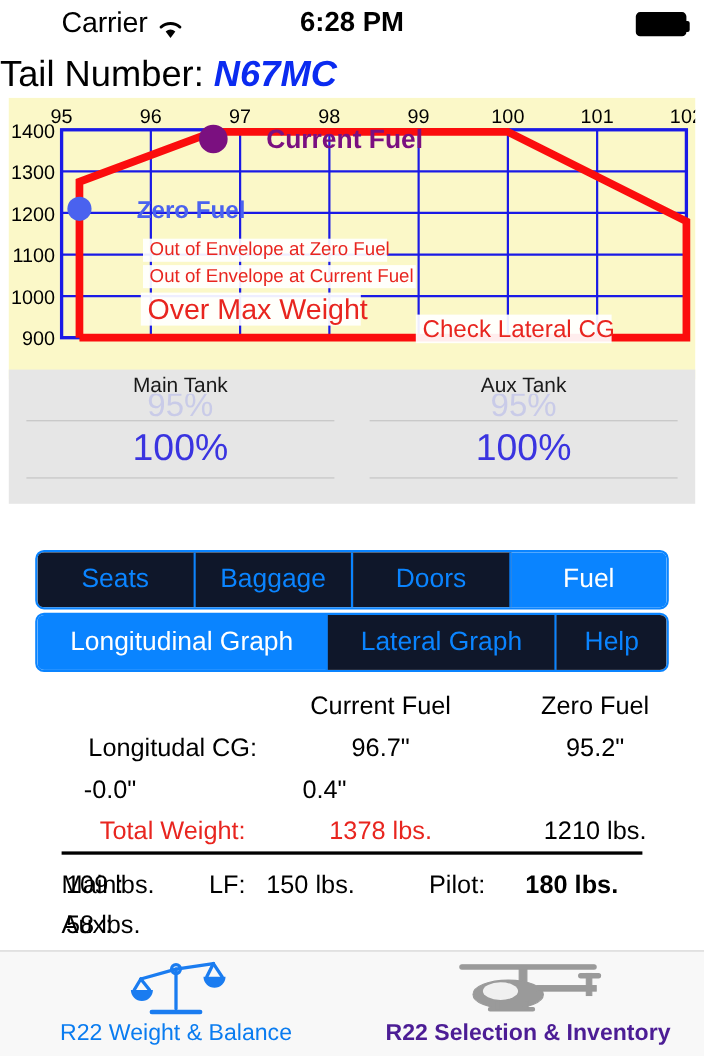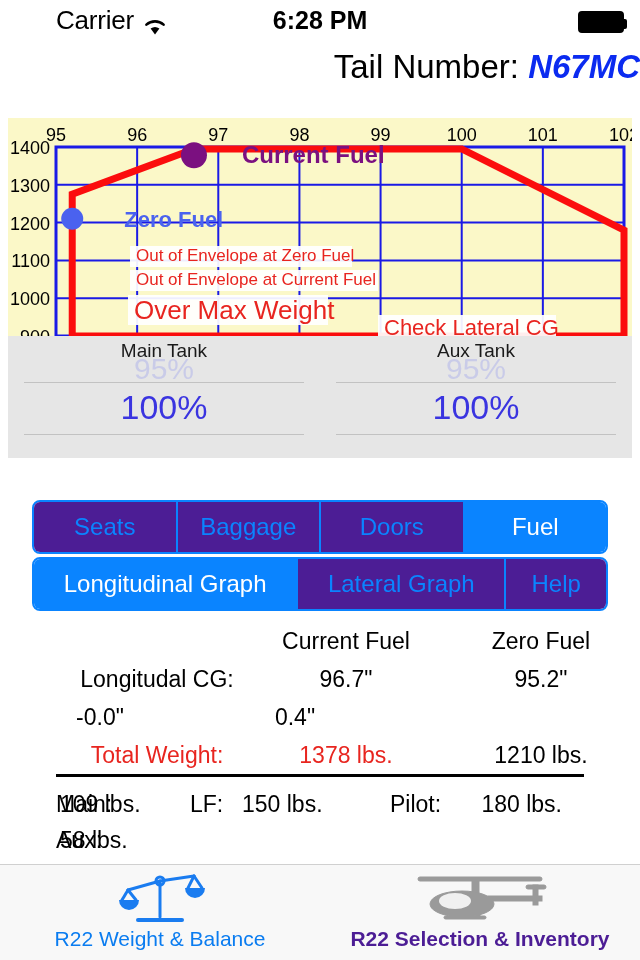--- a/index.html
+++ b/index.html
@@ -30,27 +30,27 @@
     background: #000; position: relative;
   }
   .batt-tip {
     position: absolute; right: -5px; top: 6px; width: 4px; height: 10px;
     background: #000; border-radius: 0 2px 2px 0;
   }
 
   
   .title-row {
     position: absolute; top: 48px; left: 0; width: 640px;
-    text-align: right; font-size: 33px; color: #000; white-space: nowrap; padding-left: 48px;
+    text-align: left; font-size: 33px; color: #000; white-space: nowrap;
   }
   .tail-num { color: #0b2bf0; font-weight: bold; font-style: italic; }
 
   
   .chart-wrap {
-    position: absolute; top: 118px; left: 8px; width: 624px; height: 256px;
+    position: absolute; top: 89px; left: 8px; width: 624px; height: 256px;
     background: #fbf8c8;
   }
   .chart-svg { display: block; }
 
   
   .picker-area {
     position: absolute; top: 336px; left: 8px; width: 624px; height: 122px;
     background: #e6e6e6;
   }
   .picker-labels {
@@ -81,21 +81,21 @@
   
   .seg {
     position: absolute; display: flex; left: 32px; width: 576px;
     border: 2px solid #0a84ff; border-radius: 8px; overflow: hidden;
     background: #fff;
   }
   .seg.top { top: 500px; height: 54px; }
   .seg.bottom { top: 557px; height: 54px; }
   .seg-item {
     flex: 1; display: flex; align-items: center; justify-content: center;
-    font-size: 24px; color: #0a84ff; background: #4c1d95;
+    font-size: 24px; color: #0a84ff; background: #0f172a;
     border-right: 2px solid #0a84ff;
   }
   .seg-item:last-child { border-right: none; }
   .seg-item.active { background: #0a84ff; color: #fff; }
   .seg.bottom .seg-item:nth-child(1) { flex: 2.42; }
   .seg.bottom .seg-item:nth-child(2) { flex: 1.9; }
   .seg.bottom .seg-item:nth-child(3) { flex: 0.92; }
 
   
   .data-table {
@@ -115,21 +115,21 @@
   .aux-table {
     position: absolute; top: 786px; left: 0; width: 640px;
     font-size: 23px; color: #000;
   }
   .at-row { display: flex; height: 36px; align-items: center; }
   .at-k1 { width: 60px; padding-left: 56px; }
   .at-v1 { width: 130px; }
   .at-k2 { width: 52px; }
   .at-v2 { width: 148px; }
   .at-k3 { width: 72px; }
-  .at-v3 { width: 100px; text-align: right; }
+  .at-v3 { width: 100px; text-align: right; font-weight: bold; }
 
   
   .tabbar {
     position: absolute; bottom: 0; left: 0; width: 640px; height: 96px;
     background: #f8f8f8; border-top: 1px solid #d0d0d0;
     display: flex;
   }
   .tabbar-item {
     flex: 1; display: flex; flex-direction: column;
     align-items: center; justify-content: flex-start; padding-top: 6px;

